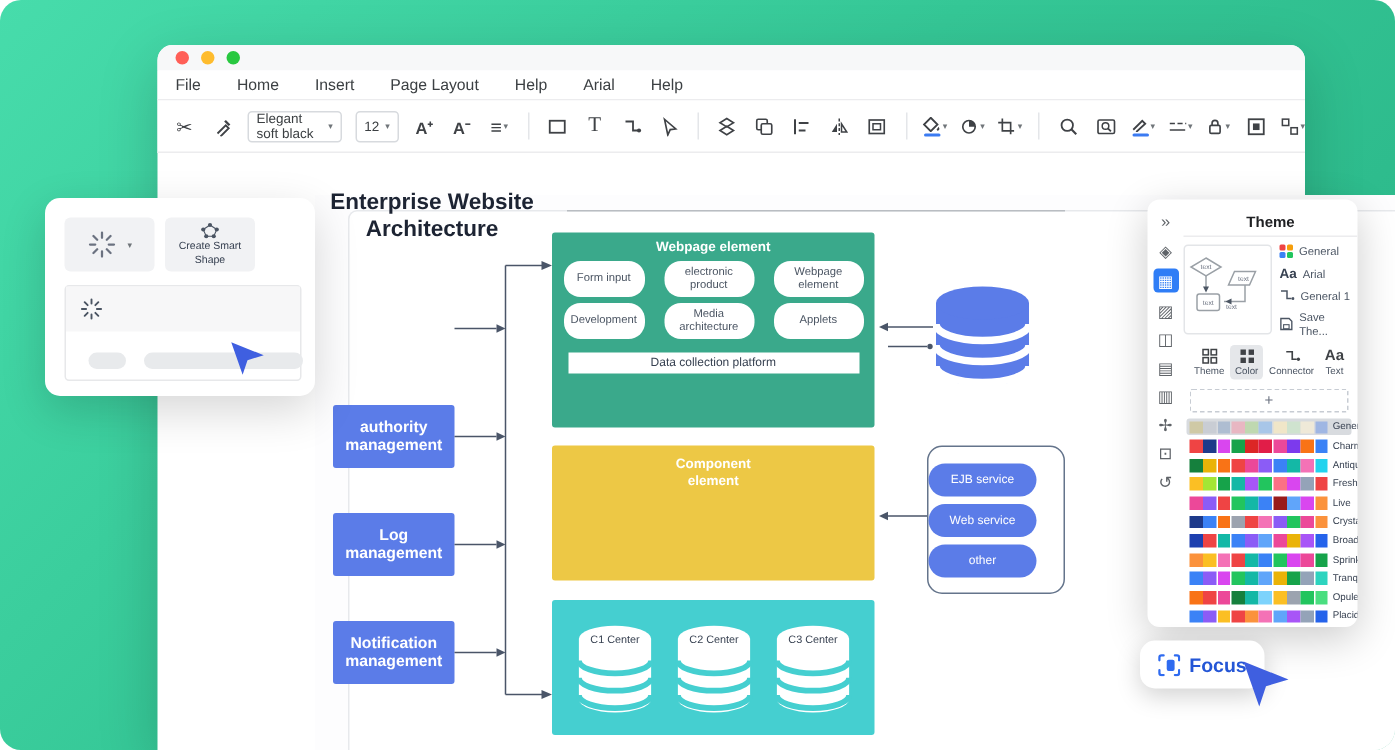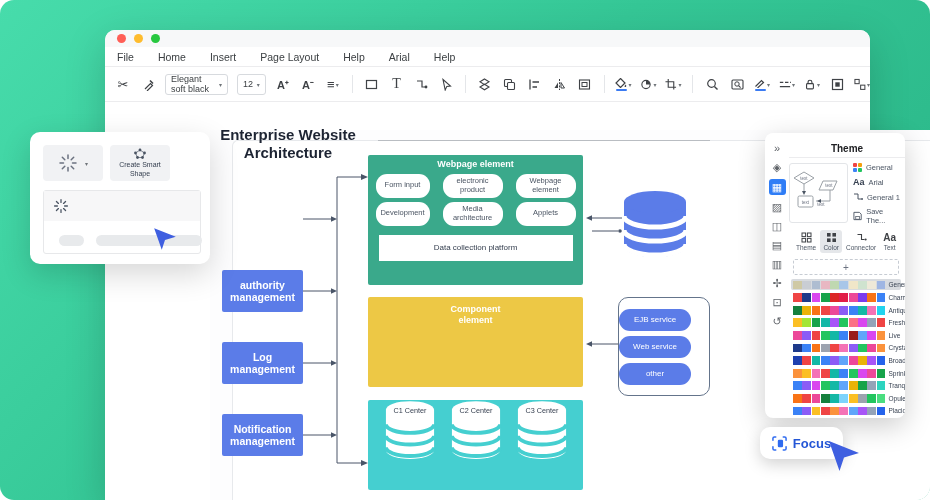--- a/index.html
+++ b/index.html
@@ -37,28 +37,28 @@
   .bn1{top:198px}.bn2{top:270px}.bn3{top:342px}.bn4{top:414px}
   .group{left:368px;width:215px;border-radius:2px;}
   .g-green{top:155px;height:130px;background:#3aa98b;}
   .g-yellow{top:297px;height:90px;background:#edc845;}
   .g-teal{top:400px;height:90px;background:#45cfd0;}
   .g-head{text-align:center;color:#fff;font-weight:bold;font-size:9px;line-height:1.2;padding-top:4px;}
   .pill-row{display:flex;justify-content:center;gap:13px;margin-top:4px;}
   .wpill{background:#fff;border-radius:11px;min-height:20px;display:flex;align-items:center;justify-content:center;
          font-size:7.5px;color:#4b5563;text-align:center;line-height:1.15;padding:2px 4px;}
   .wp1{width:46px}.wp2{width:52px}.wp3{width:52px}
-  .wbar{width:194px;height:26px;background:#fff;margin:0 auto;display:flex;align-items:center;justify-content:center;
+  .wbar{width:194px;height:14px;background:#fff;margin:0 auto;display:flex;align-items:center;justify-content:center;
         font-size:8px;color:#374151;}
   .wbar.b1{margin-top:9px}.wbar.b2{margin-top:9px}
   .ycells{display:flex;justify-content:center;gap:6px;margin-top:7px;}
   .ycell{background:#fff;height:30px;display:flex;align-items:center;justify-content:center;text-align:center;
          font-size:7.5px;color:#4b5563;line-height:1.2;padding:0 3px;}
   .yc1{width:62px}.yc2{width:58px}.yc3{width:52px}
-  .cyl-row{display:flex;justify-content:center;gap:14px;}
+  .cyl-row{display:flex;justify-content:center;gap:14px;padding-top:16px;}
   .ejb{left:618px;top:297px;width:90px;height:97px;background:#fff;border:1.5px solid #64748b;border-radius:10px;
        display:flex;flex-direction:column;align-items:flex-start;justify-content:center;gap:5px;}
   .bpill{width:72px;height:22px;background:#5b7ce8;border-radius:11px;color:#fff;font-size:8px;
          display:flex;align-items:center;justify-content:center;}
   .dbbig{left:622px;top:190px;}
   
   .popup{left:30px;top:132px;width:180px;height:132px;background:#fff;border-radius:10px;box-shadow:0 10px 30px rgba(0,0,0,.16);}
   .pp-btn{position:absolute;background:#f1f2f4;border-radius:4px;display:flex;align-items:center;justify-content:center;}
   .pp-b1{left:13px;top:13px;width:60px;height:36px;gap:6px;}
   .pp-b2{left:80px;top:13px;width:60px;height:36px;flex-direction:column;gap:1px;font-size:7px;color:#374151;text-align:center;line-height:1.15;}

